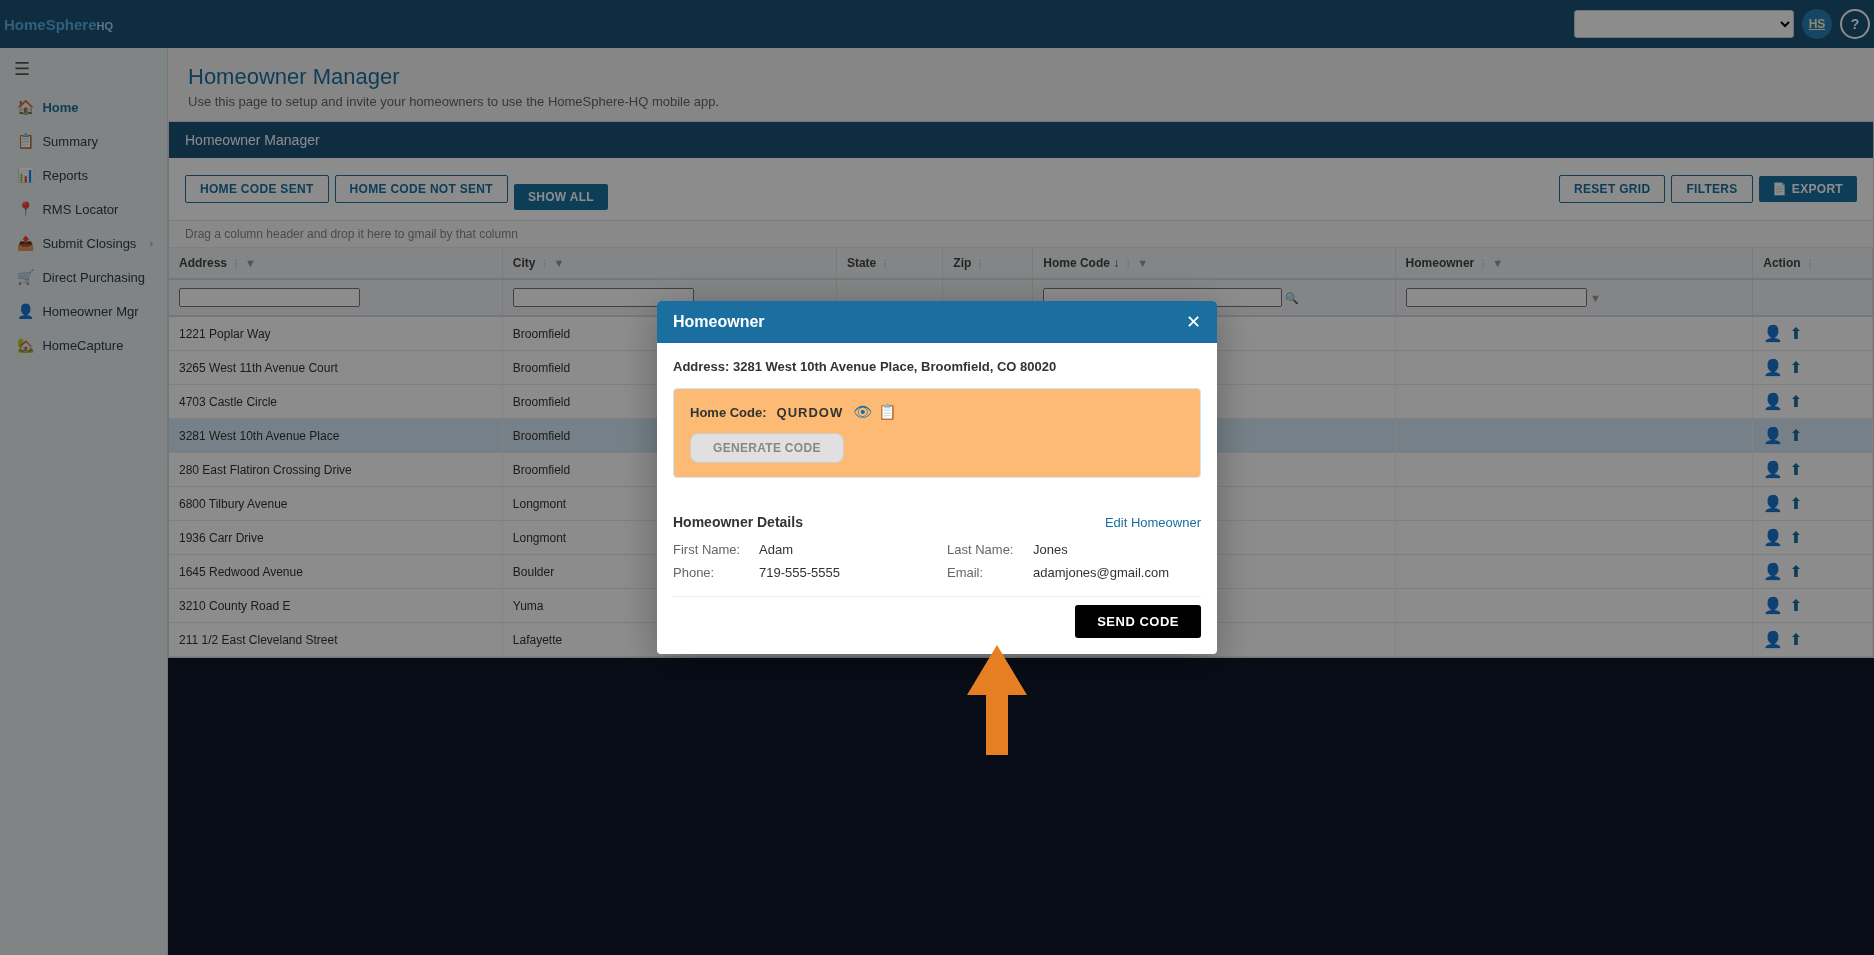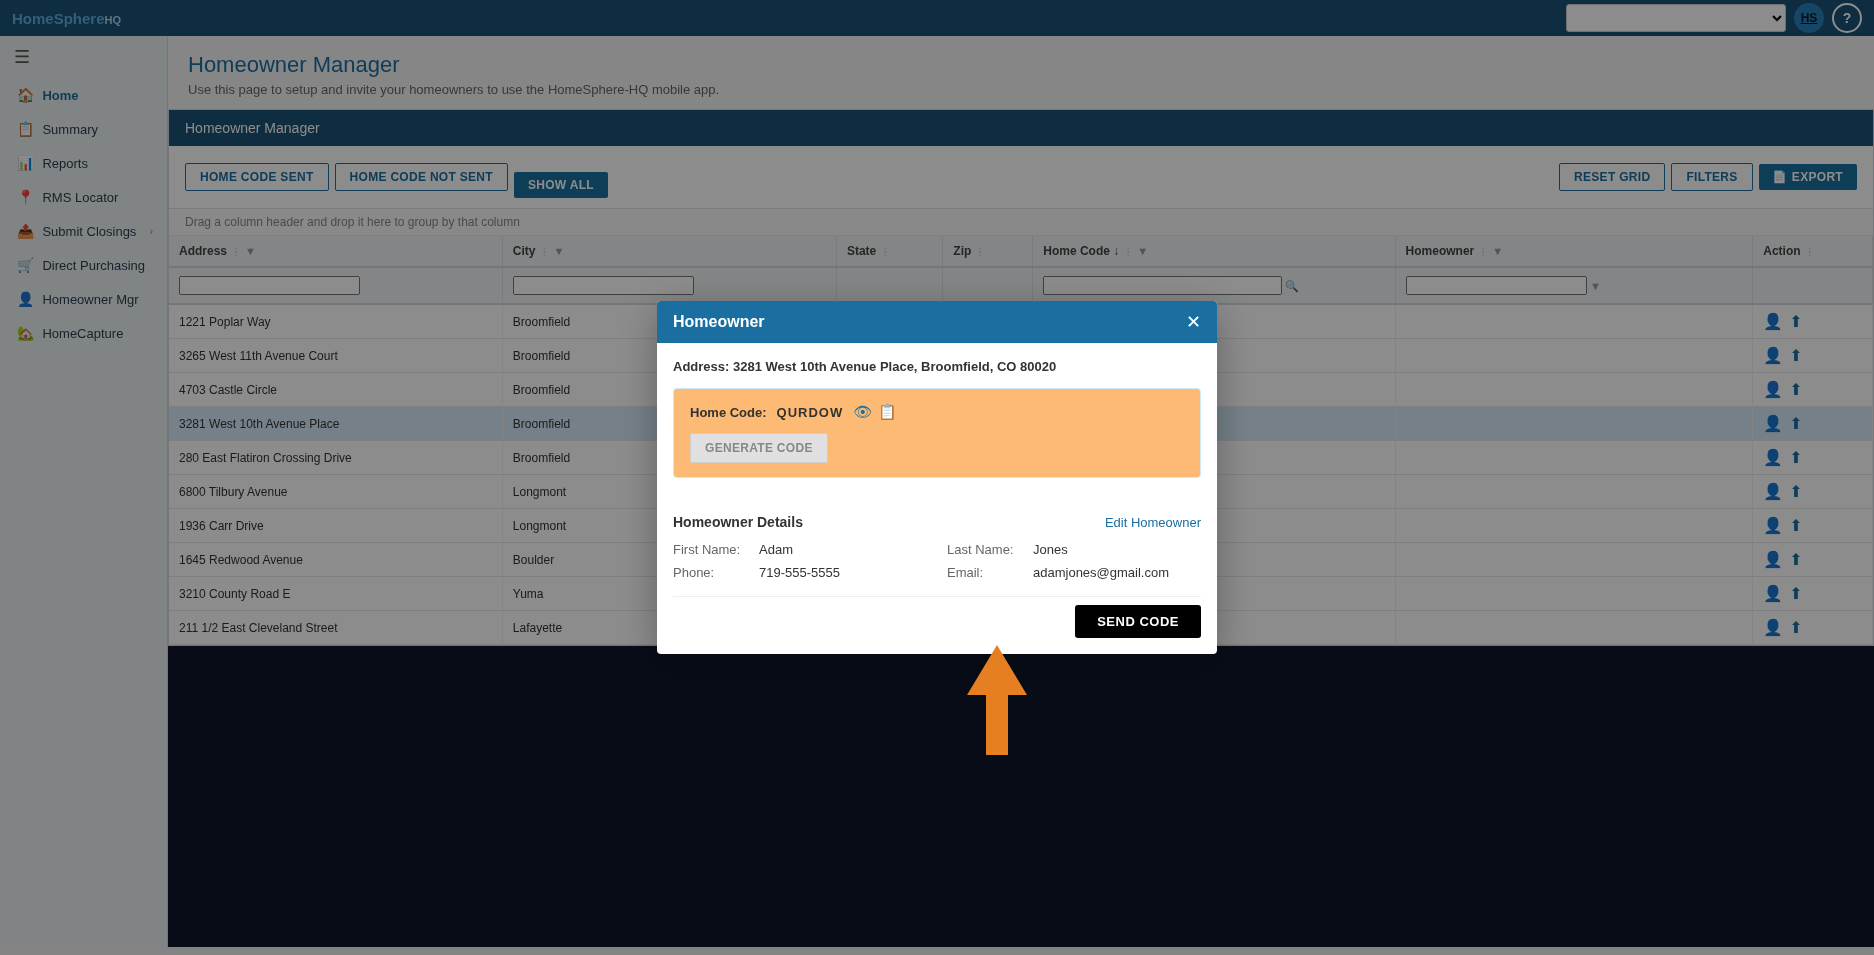--- a/index.html
+++ b/index.html
@@ -1,24 +1,24 @@
 <!DOCTYPE html>
 <html><head>
   <meta charset="utf-8">
   <style>
     * { box-sizing: border-box; margin: 0; padding: 0; }
     body { font-family: Arial, sans-serif; font-size: 13px; background: #f0f0f0; overflow: hidden; }
 
     
     .top-nav {
       background: #1a5276;
-      height: 36px;
-      display: flex;
-      align-items: center;
-      padding: 0 12px;
+      height: 48px;
+      display: flex;
+      align-items: center;
+      padding: 0 4px;
       justify-content: space-between;
     }
     .logo {
       color: white;
       font-size: 15px;
       font-weight: bold;
       display: flex;
       align-items: center;
       gap: 4px;
     }
@@ -29,21 +29,21 @@
       width: 220px;
       height: 28px;
       border: 1px solid #ccc;
       border-radius: 3px;
       background: white;
       font-size: 12px;
       padding: 0 6px;
     }
     .top-nav-avatar {
       width: 30px; height: 30px; border-radius: 50%;
-      background: #2980b9; color: #0f172a;
+      background: #2980b9; color: #fef9c3;
       display: flex; align-items: center; justify-content: center;
       font-size: 12px; font-weight: bold; text-decoration: underline;
     }
     .top-nav-help {
       width: 30px; height: 30px; border-radius: 50%;
       border: 2px solid white; color: white;
       display: flex; align-items: center; justify-content: center;
       font-size: 14px; font-weight: bold; cursor: pointer;
     }
 
@@ -246,24 +246,24 @@
     }
     .home-code-label { font-weight: bold; color: #333; font-size: 13px; }
     .home-code-value { color: #333; font-size: 13px; font-weight: bold; letter-spacing: 1px; }
     .home-code-icons { display: flex; gap: 6px; }
     .hc-icon { color: #1a6fa0; font-size: 15px; cursor: pointer; }
 
     .btn-generate {
       background: #e0e0e0;
       color: #888;
       border: 1px solid #ccc;
-      padding: 7px 14px;
+      padding: 7px 22px;
       font-size: 12px;
       font-weight: bold;
-      border-radius: 2px;
+      border-radius: 8px;
       cursor: not-allowed;
       letter-spacing: 0.3px;
     }
 
     .homeowner-details-section { padding-top: 4px; }
     .homeowner-details-header {
       display: flex;
       align-items: center;
       justify-content: space-between;
       margin-bottom: 12px;
@@ -397,21 +397,21 @@
         <button class="btn btn-outline">HOME CODE NOT SENT</button>
         <button class="btn btn-active">SHOW ALL</button>
         <div style="flex:1"></div>
         <button class="btn btn-outline">RESET GRID</button>
         <button class="btn btn-outline">FILTERS</button>
         <button class="btn btn-primary btn-icon">
           <span>📄</span>
           <span>EXPORT</span>
         </button>
       </div>
-      <div class="drag-info">Drag a column header and drop it here to group by that column</div>
+      <div class="drag-info">Drag a column header and drop it here to gmail by that column</div>
 
       <div class="table-scroll">
         <table class="data-table">
           <thead>
             <tr>
               <th>
                 <div class="th-inner">
                   <span>Address</span>
                   <span class="col-drag">⋮</span>
                   <span class="filter-icon">▼</span>

